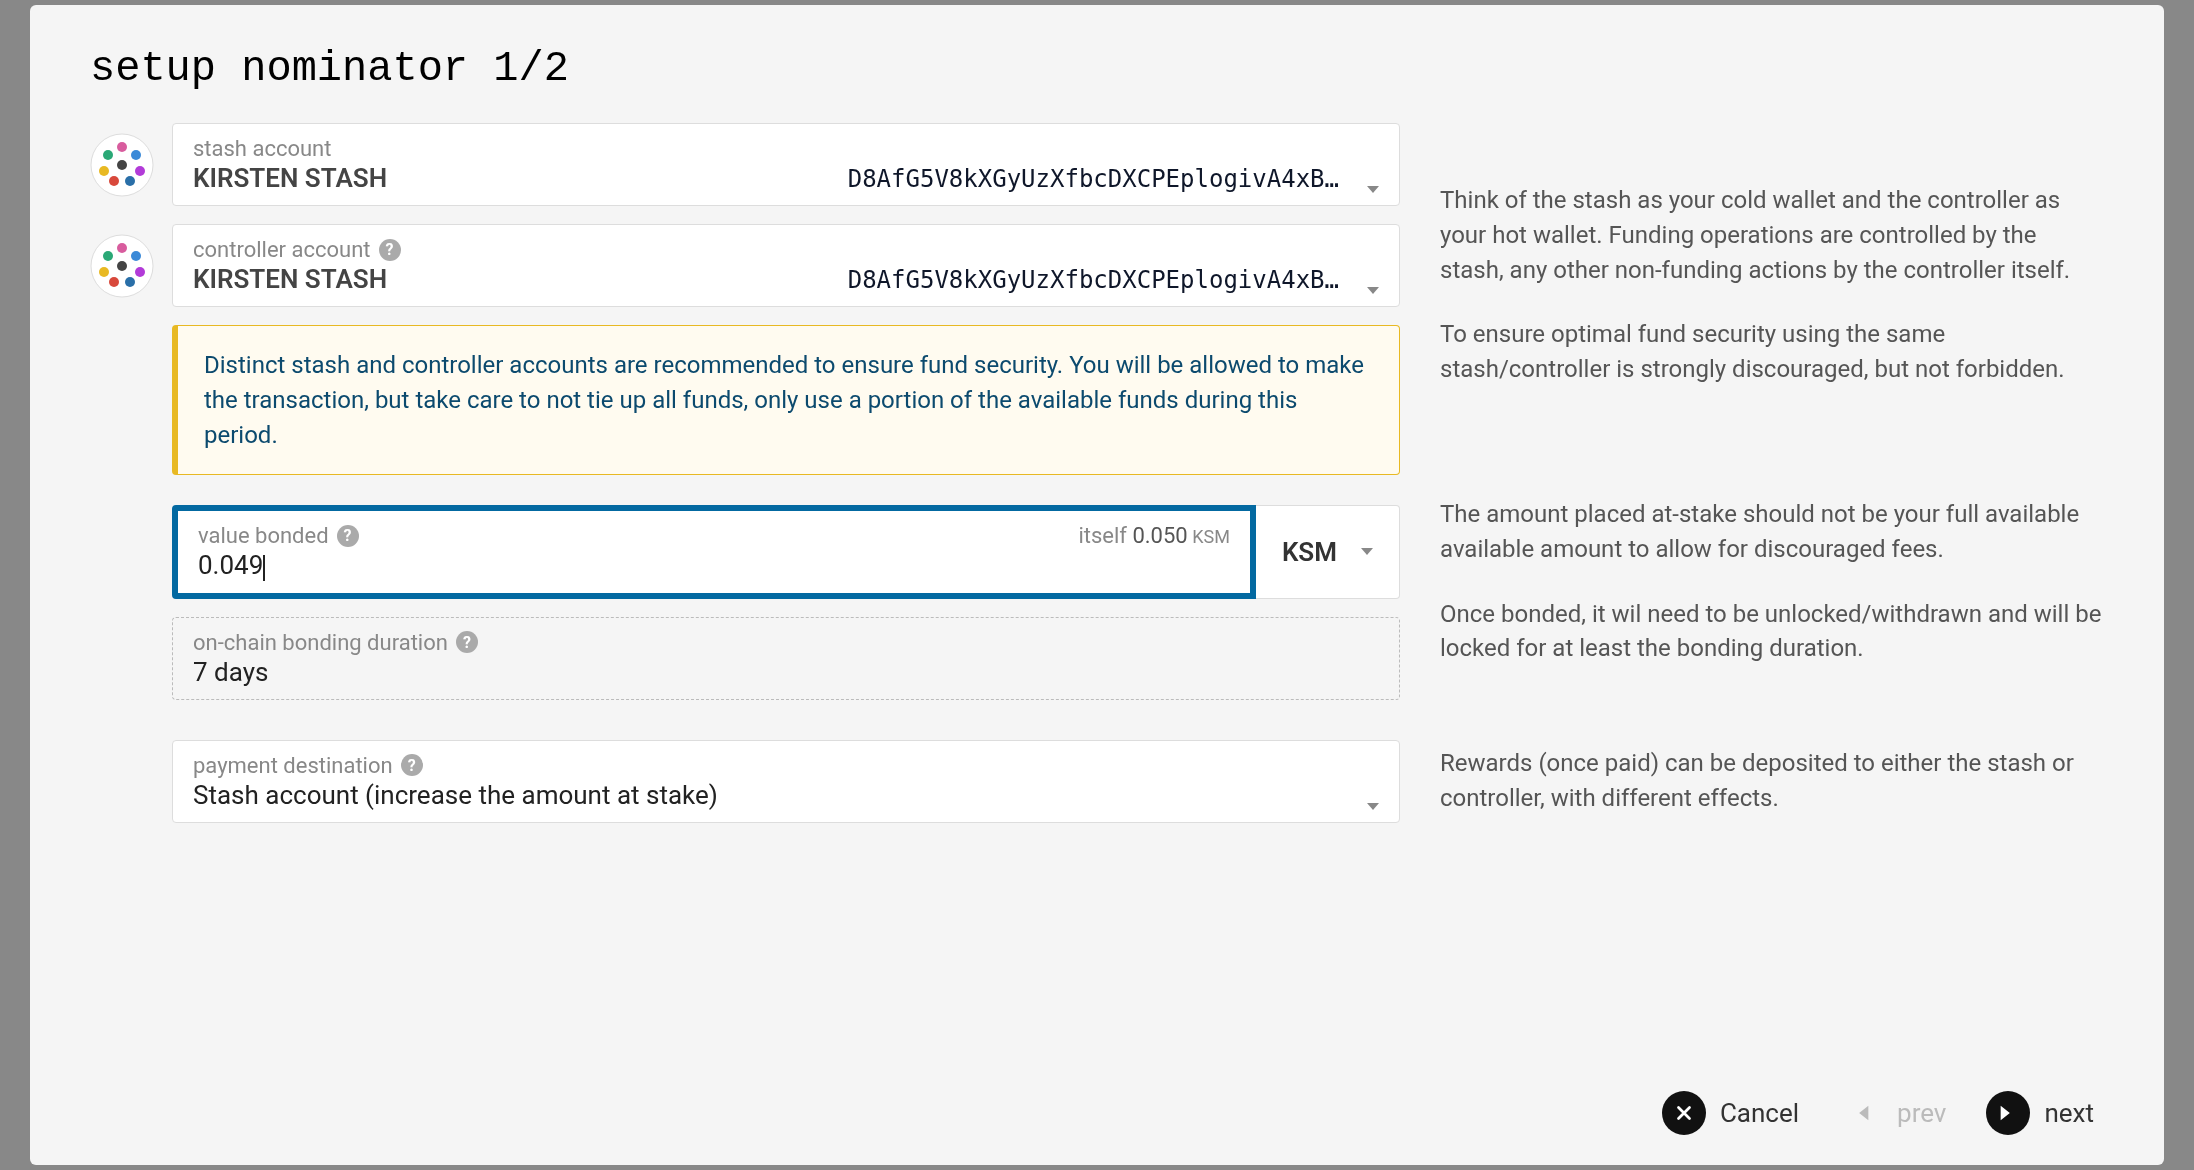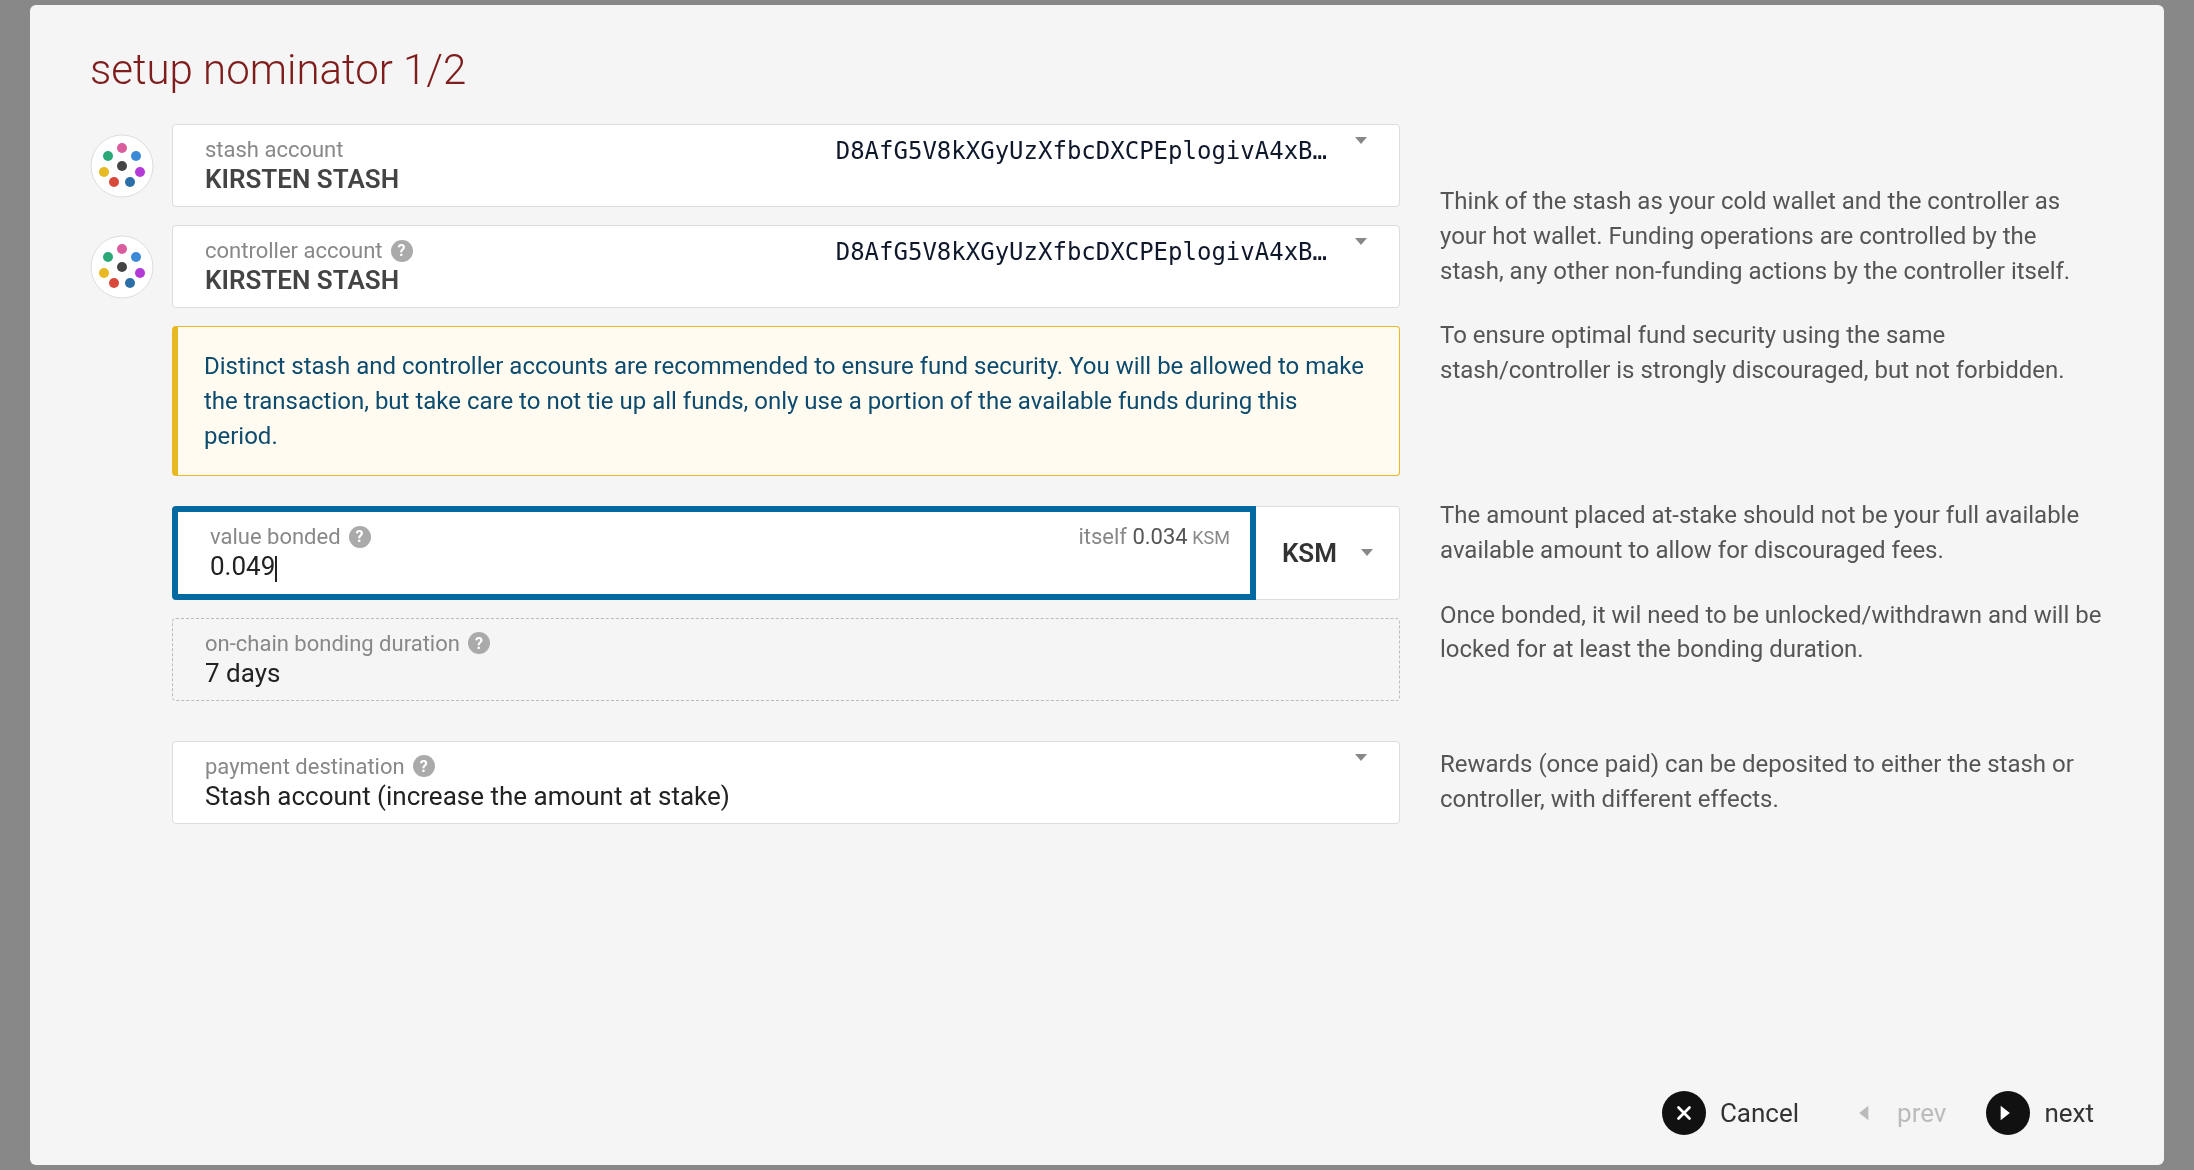--- a/index.html
+++ b/index.html
@@ -16,22 +16,23 @@
     top: 5px; left: 30px; right: 30px; bottom: 5px;
     background: #f5f5f5;
     border-radius: 6px;
     padding: 40px 60px 30px 60px;
     display: flex;
     flex-direction: column;
   }
   .title {
     font-size: 42px;
     font-weight: 300;
-    color: #7f1d1d;
+    color: #000000;
     margin-bottom: 30px;
+    font-family: Liberation Mono, monospace;
   }
   .content {
     display: flex;
     gap: 40px;
     flex: 1;
   }
   .left { flex: 0 0 1310px; }
   .right { flex: 1; padding-top: 60px; }
   .help-text {
     font-size: 24px;
@@ -48,24 +49,24 @@
     width: 64px; height: 64px;
     margin-right: 18px;
     flex: 0 0 auto;
   }
   .identicon svg { width: 100%; height: 100%; }
   .field-box {
     flex: 1;
     background: #fff;
     border: 1px solid #ddd;
     border-radius: 4px;
-    padding: 12px 32px;
+    padding: 12px 20px;
     position: relative;
     display: flex;
-    align-items: flex-start;
+    align-items: flex-end;
     min-height: 80px;
   }
   .field-box.focused { border: 6px solid #0369a1; }
   .field-box.readonly {
     background: transparent;
     border: 1px dashed #bbb;
   }
   .field-inner { flex: 1; }
   .field-label {
     font-size: 22px;
@@ -248,21 +249,21 @@
       <div class="bonded-row">
         <div class="field-box focused">
           <div class="field-inner">
             <div class="field-label">
               <span>value bonded</span>
               <span class="help-icon">?</span>
             </div>
             <div class="field-value normal cursor-bar">0.049</div>
           </div>
           <div class="balance-info">
-            <span>itself </span><span class="num">0.034</span><span class="unit"> KSM</span>
+            <span>itself </span><span class="num">0.050</span><span class="unit"> KSM</span>
           </div>
         </div>
         <div class="unit-select">
           <span>KSM</span>
           <div class="caret"></div>
         </div>
       </div>
 
       <div class="duration-row">
         <div class="field-box readonly">

